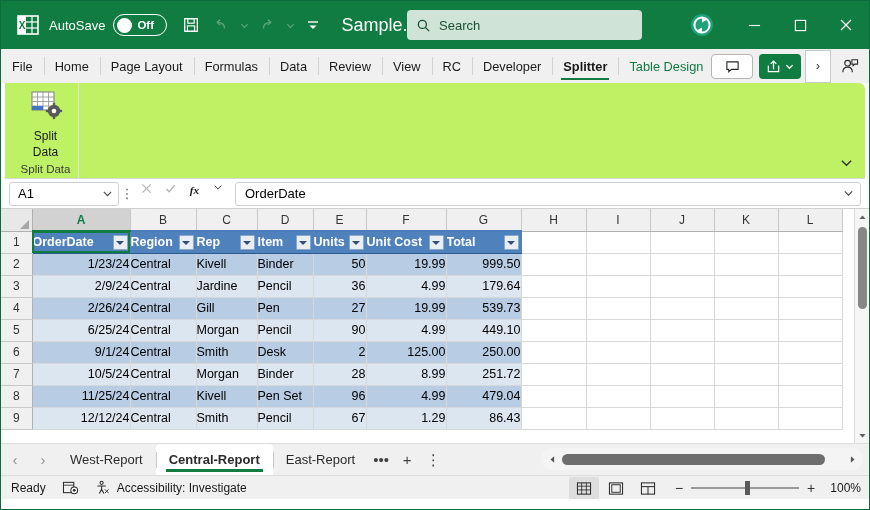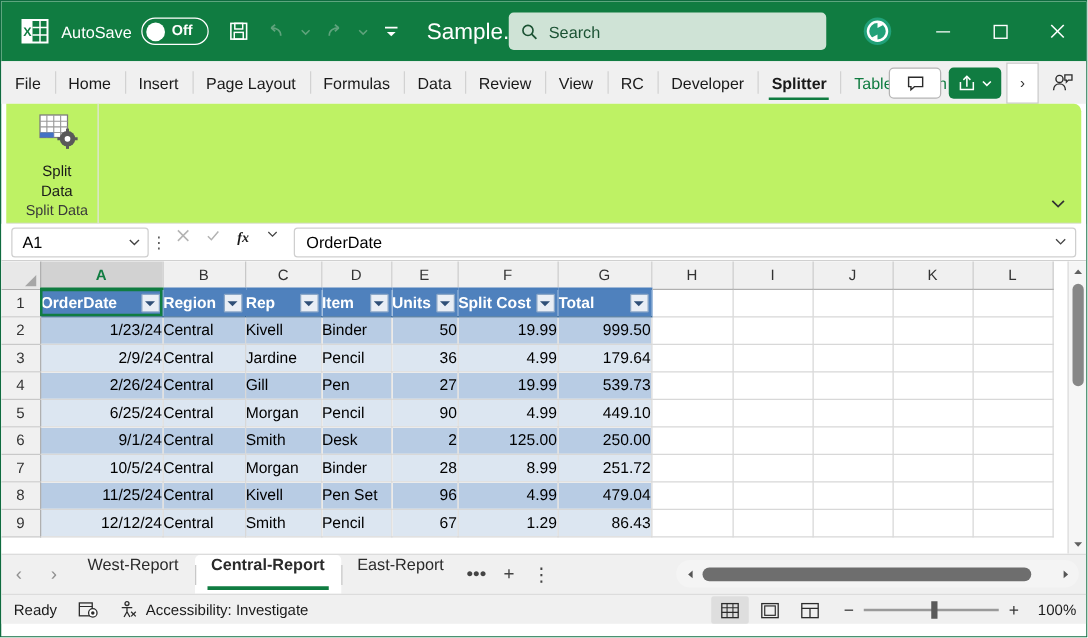--- a/index.html
+++ b/index.html
@@ -54,21 +54,21 @@
     display: flex; align-items: center; justify-content: center;
     cursor: pointer; border-radius: 3px;
   }
   .qbtn.small { width: 14px; }
   .docname {
     color: #ffffff; font-size: 18px; margin-left: 14px;
     display: flex; align-items: center; gap: 7px; cursor: pointer;
   }
   .search-box {
     position: absolute; left: 406px; top: 9px;
-    width: 254px; height: 30px;
+    width: 235px; height: 30px;
     background: #cfe3d6;
     border-radius: 4px;
     display: flex; align-items: center;
     padding: 0 9px; gap: 8px;
     cursor: text;
   }
   .search-text { color: #1b5233; font-size: 13px; }
   .win-right {
     position: absolute; right: 0; top: 0; height: 48px;
     display: flex; align-items: center;
@@ -340,21 +340,21 @@
     border-top: 1px solid #dcdcdc;
     position: relative;
   }
   .navarrow {
     width: 28px; height: 26px;
     display: flex; align-items: center; justify-content: center;
     color: #909090; cursor: pointer; font-size: 15px;
   }
   .stab {
     height: 32px; padding: 0 13px;
-    display: flex; align-items: flex-start;
+    display: flex; align-items: center;
     font-size: 13px; color: #2b2b2b;
     cursor: pointer; position: relative;
   }
   .stab + .stab::before {
     content: ""; position: absolute; left: 0; top: 8px; bottom: 8px;
     width: 1px; background: #c8c8c8;
   }
   .stab.active {
     background: #ffffff;
     font-weight: 700;
@@ -528,23 +528,20 @@
       </div>
     </div>
   </div>
 
   <div class="ribbon-tabs">
     <div class="rtab">
         <span>File</span>
       </div>
     <div class="rtab">
         <span>Home</span>
-      </div>
-    <div class="rtab">
-        <span>Insert</span>
       </div>
     <div class="rtab">
         <span>Page Layout</span>
       </div>
     <div class="rtab">
         <span>Formulas</span>
       </div>
     <div class="rtab">
         <span>Data</span>
       </div>
@@ -715,21 +712,21 @@
               </span></td>
             <td class="thdr"><span class="htxt">Rep</span><span class="filter-btn">
                 <span class="arr"></span>
               </span></td>
             <td class="thdr"><span class="htxt">Item</span><span class="filter-btn">
                 <span class="arr"></span>
               </span></td>
             <td class="thdr"><span class="htxt">Units</span><span class="filter-btn">
                 <span class="arr"></span>
               </span></td>
-            <td class="thdr"><span class="htxt">Split Cost</span><span class="filter-btn">
+            <td class="thdr"><span class="htxt">Unit Cost</span><span class="filter-btn">
                 <span class="arr"></span>
               </span></td>
             <td class="thdr"><span class="htxt">Total</span><span class="filter-btn">
                 <span class="arr"></span>
               </span></td>
             <td class="cell"></td>
             <td class="cell"></td>
             <td class="cell"></td>
             <td class="cell"></td>
             <td class="cell"></td>

